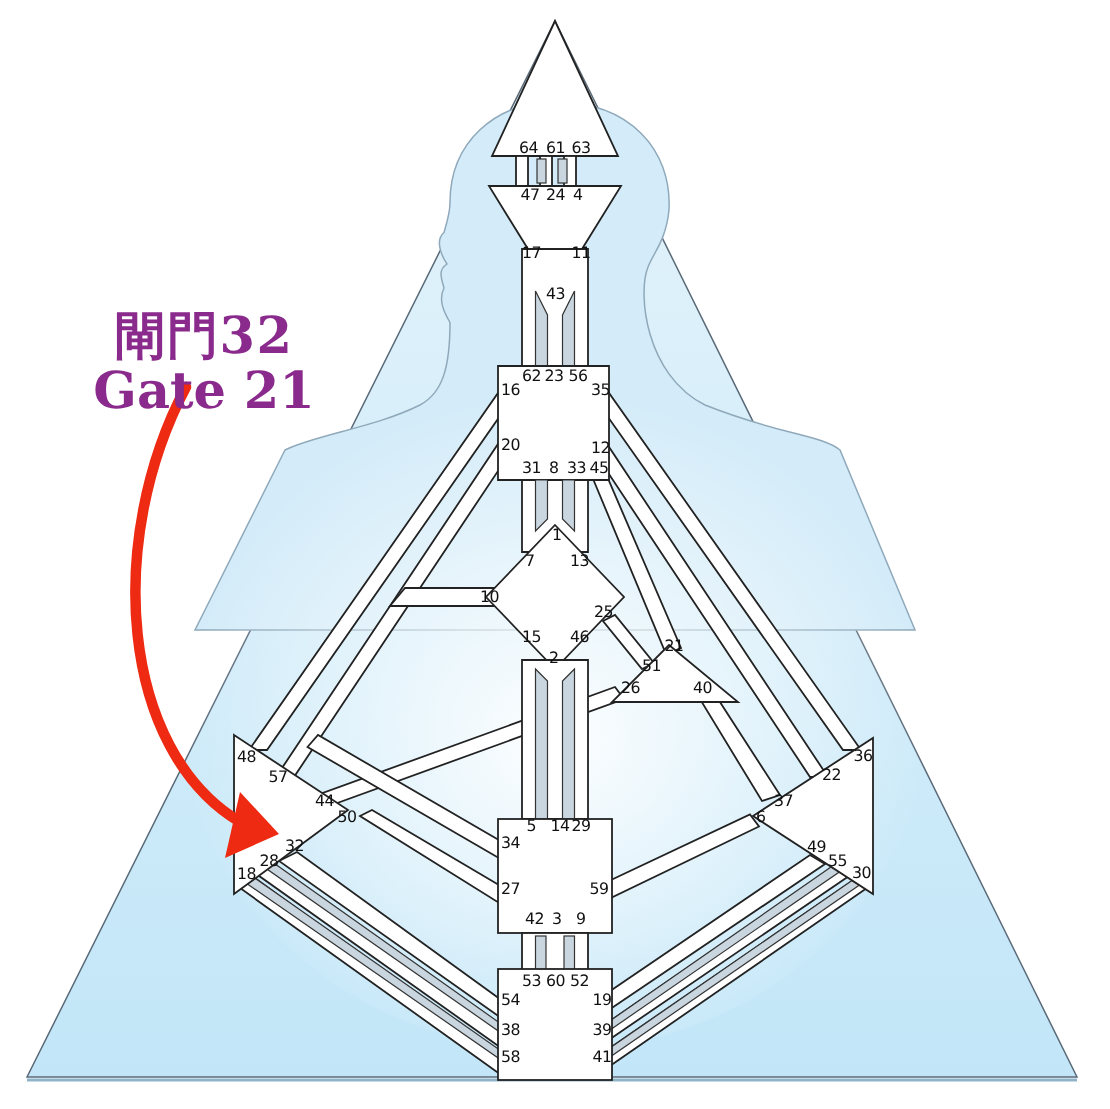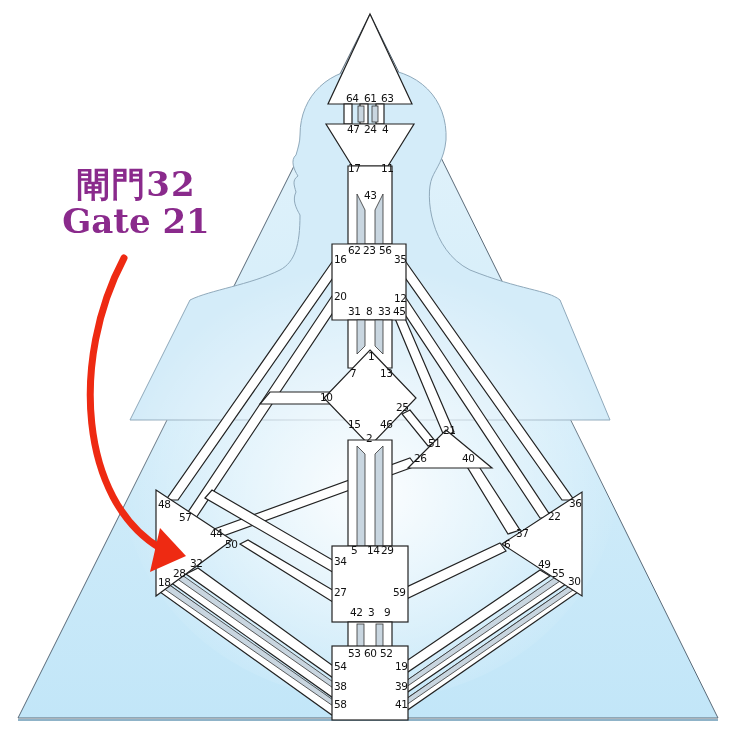--- a/index.html
+++ b/index.html
@@ -1,20 +1,20 @@
 <!DOCTYPE html>
 <html><head>
 <meta charset="utf-8">
 <style>
   html, body { margin: 0; padding: 0; background: #ffffff; }
   body { width: 740px; height: 739px; position: relative; overflow: hidden; font-family: "DejaVu Sans", sans-serif; }
   #canvas { position: absolute; left: 0; top: 0; width: 740px; height: 739px; }
   .gate { font-family: "DejaVu Sans", sans-serif; font-size: 10.5px; fill: #111; letter-spacing: -0.4px; }
   .callout { position: absolute; left: 56px; top: 166px; width: 160px; text-align: center; color: #8a2a8c; font-family: "DejaVu Serif", serif; font-weight: bold; line-height: 1.08; }
-  .callout .l1 { font-size: 34px; letter-spacing: 1px; }
+  .callout .l1 { font-size: 34px; letter-spacing: 1px; margin-top: 40px; }
   .callout .l2 { font-size: 34px; }
 </style>
 </head>
 <body>
 
 <svg id="canvas" viewBox="0 0 740 739" xmlns="http://www.w3.org/2000/svg">
   <defs>
     <linearGradient id="triGrad" x1="0" y1="0" x2="0" y2="1">
       <stop offset="0" stop-color="#e6f4fb"></stop>
       <stop offset="1" stop-color="#c2e6f8"></stop>

